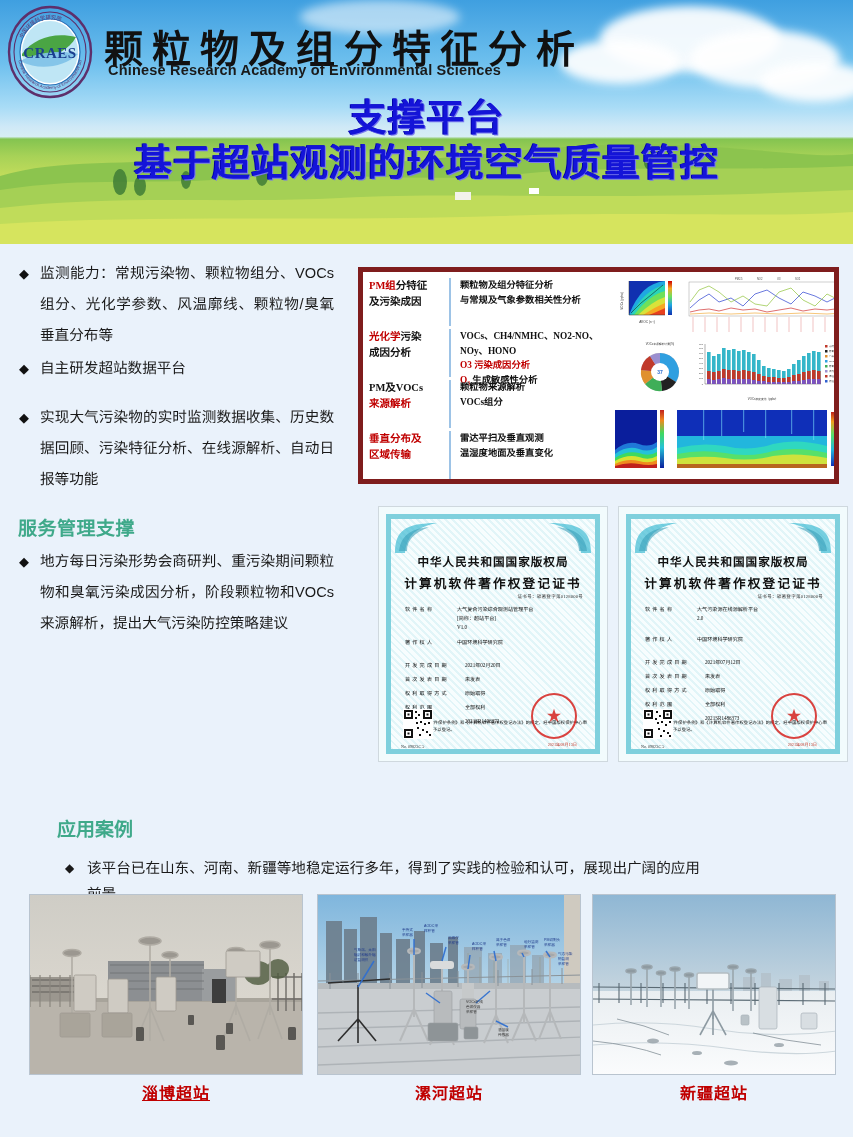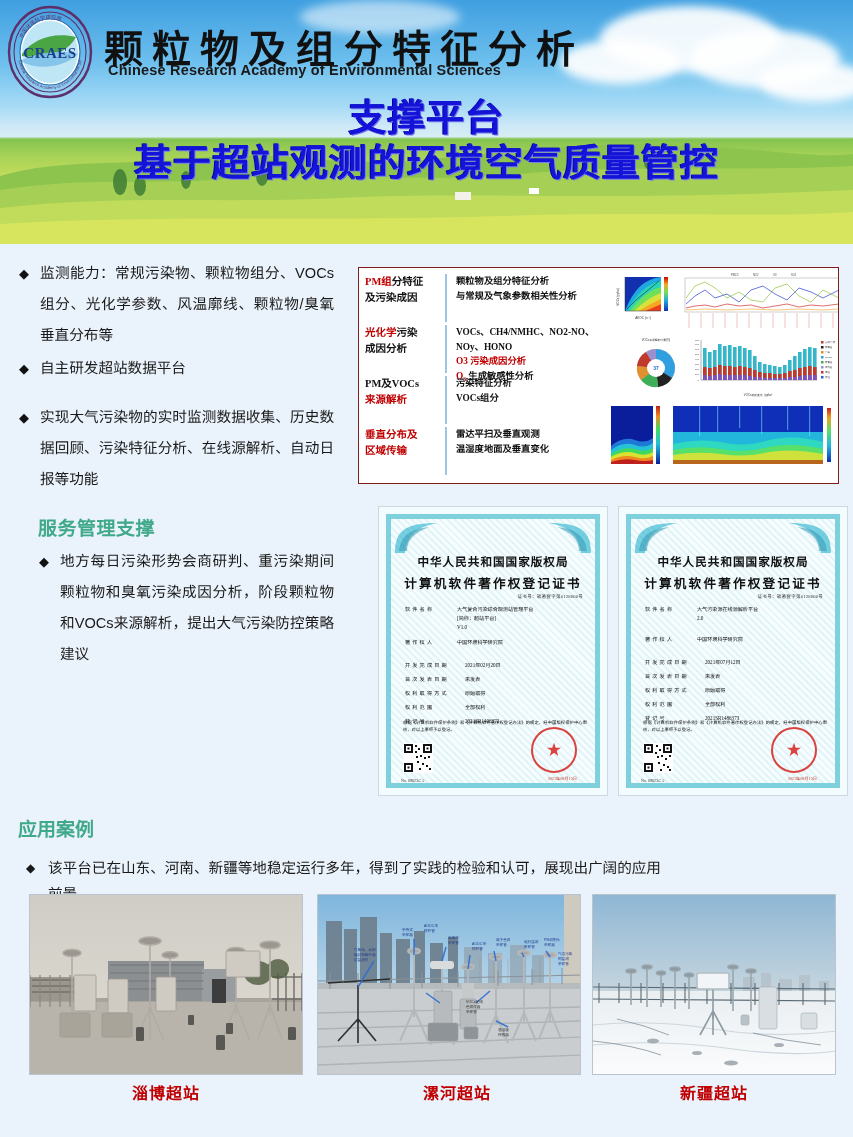--- a/index.html
+++ b/index.html
@@ -59,26 +59,26 @@
     font-size:14.6px;line-height:31px;color:#1a1a1a;
     text-align:justify;
   }
   .bullet .dia{
     position:absolute;left:13px;top:0;font-size:13px;color:#111;line-height:31px;
   }
 
   .sec{margin-bottom:4px;}
   #sec-product{padding-top:14px;}
   #sec-ops{padding-top:14px;}
-  #sec-service{padding-top:14px;padding-left:20px;}
+  #sec-service{padding-top:14px;}
 
   
   .diagram{
     position:absolute;left:6px;top:23px;width:481px;height:217px;
-    background:#ffffff;border:1px solid #7f1d1d;box-sizing:border-box;
+    background:#ffffff;border:5px solid #7f1d1d;box-sizing:border-box;
     display:flex;overflow:hidden;
   }
   .diag-left{width:252px;padding:6px 0 0 6px;box-sizing:border-box;}
   .diag-row{display:flex;height:48px;margin-bottom:3px;}
   .diag-cat{
     width:76px;font-family:"Liberation Serif","DejaVu Serif",serif;
     font-size:10.5px;font-weight:700;line-height:16px;color:#111;
     border-right:2px solid #9dc3e6;padding-right:4px;text-align:left;
   }
   .diag-cat .red{color:#c00000;}
@@ -89,21 +89,21 @@
   }
   .diag-desc .red{color:#c00000;}
   .diag-right{flex:1;position:relative;background:#fff;}
 
   
   .mini{position:absolute;}
 
   
   .certs{position:absolute;left:26px;top:262px;width:470px;height:290px;display:flex;gap:10px;}
   .cert{
-    width:230px;height:290px;background:#f2fbfd;
+    width:230px;height:256px;background:#f2fbfd;
     border:1px solid #cfd8de;box-sizing:border-box;position:relative;overflow:hidden;
     font-family:"Liberation Serif","DejaVu Serif",serif;
   }
   .cert-inner{
     position:absolute;left:7px;top:7px;right:7px;bottom:7px;
     border:5px solid #7fd0dd;border-image:none;
     background:#f7fdfe;box-sizing:border-box;
     background-image:
       repeating-linear-gradient(45deg,rgba(127,208,221,.18) 0 2px,transparent 2px 5px);
   }
@@ -130,21 +130,21 @@
     position:absolute;right:30px;bottom:22px;width:42px;height:42px;border-radius:50%;
     border:2px solid #d6231f;opacity:.85;
     display:flex;align-items:center;justify-content:center;
   }
   .cert-seal .star{color:#d6231f;font-size:15px;line-height:1;}
   .cert-qr{position:absolute;left:24px;bottom:22px;width:30px;height:30px;background:#fff;}
   .cert-qr-no{position:absolute;left:22px;bottom:12px;font-size:4px;color:#333;}
   .cert-date{position:absolute;right:30px;bottom:14px;font-size:4.2px;color:#c0392b;}
 
   
-  .cases{position:absolute;left:0;top:570px;width:691px;}
+  .cases{position:absolute;left:0;top:570px;width:691px;padding-left:39px;}
   .case-head{color:#3fa98a;font-size:19px;font-weight:700;margin:0 0 14px 18px;}
   .case-bullet{
     position:relative;padding-left:40px;margin:0 20px 0 8px;
     font-size:14.6px;line-height:26px;color:#1a1a1a;
   }
   .case-bullet .dia{position:absolute;left:18px;top:0;font-size:12px;line-height:26px;}
 
   .photos{position:absolute;left:0;top:650px;width:853px;height:230px;}
   .photo{position:absolute;top:0;box-sizing:border-box;border:1px solid #b9c4cf;overflow:hidden;}
   .photo-cap{
@@ -273,21 +273,21 @@
             <div><span class="red">O₃</span><span> 生成敏感性分析</span></div>
           </div>
         </div>
 
         <div class="diag-row">
           <div class="diag-cat">
             <span>PM及VOCs</span><br>
             <span class="red">来源解析</span>
           </div>
           <div class="diag-desc">
-            <div>污染特征分析</div>
+            <div>颗粒物来源解析</div>
             <div>VOCs组分</div>
           </div>
         </div>
 
         <div class="diag-row">
           <div class="diag-cat">
             <span class="red">垂直分布及</span><br>
             <span class="red">区域传输</span>
           </div>
           <div class="diag-desc">
@@ -795,21 +795,21 @@
         <g fill="#595753">
           <rect x="106" y="132" width="8" height="14" rx="1.5"></rect>
           <rect x="158" y="120" width="6" height="10" rx="1"></rect>
           <rect x="186" y="140" width="9" height="15" rx="1.5"></rect>
           <rect x="196" y="128" width="7" height="11" rx="1"></rect>
           <rect x="258" y="132" width="8" height="13" rx="1.5"></rect>
         </g>
         <rect x="182" y="84" width="14" height="24" fill="#3d3d3d"></rect>
       </svg>
     </div>
-    <div class="photo-cap" style="left:29px;width:274px;">淄博超站</div>
+    <div class="photo-cap" style="left:39px;width:274px;text-decoration:underline;">淄博超站</div>
 
     <div class="photo" style="left:317px;width:264px;height:181px;">
       <svg viewBox="0 0 264 181" width="264" height="181">
         <defs>
           <linearGradient id="skyL" x1="0" y1="0" x2="0" y2="1">
             <stop offset="0%" stop-color="#7fb6dd"></stop>
               <stop offset="55%" stop-color="#b9d6e8"></stop>
             <stop offset="100%" stop-color="#dfe7ea"></stop>
           </linearGradient>
         </defs>
@@ -944,21 +944,21 @@
           <text x="240" y="65">物监测</text>
           <text x="240" y="70">采样管</text>
           <text x="148" y="108" fill="#333">VOCs在线</text>
           <text x="148" y="113" fill="#333">色谱仪器</text>
           <text x="148" y="118" fill="#333">采样管</text>
           <text x="180" y="136" fill="#333">温湿度</text>
           <text x="180" y="141" fill="#333">传感器</text>
         </g>
       </svg>
     </div>
-    <div class="photo-cap" style="left:325px;width:264px;text-align:center;">漯河超站</div>
+    <div class="photo-cap" style="left:317px;width:264px;text-align:center;">漯河超站</div>
 
     <div class="photo" style="left:592px;width:244px;height:181px;">
       <svg viewBox="0 0 244 181" width="244" height="181">
         <defs>
           <linearGradient id="skyX" x1="0" y1="0" x2="0" y2="1">
             <stop offset="0%" stop-color="#8fb7d4"></stop>
               <stop offset="50%" stop-color="#c2d3de"></stop>
             <stop offset="100%" stop-color="#e3e8ea"></stop>
           </linearGradient>
           <linearGradient id="snowX" x1="0" y1="0" x2="0" y2="1">

